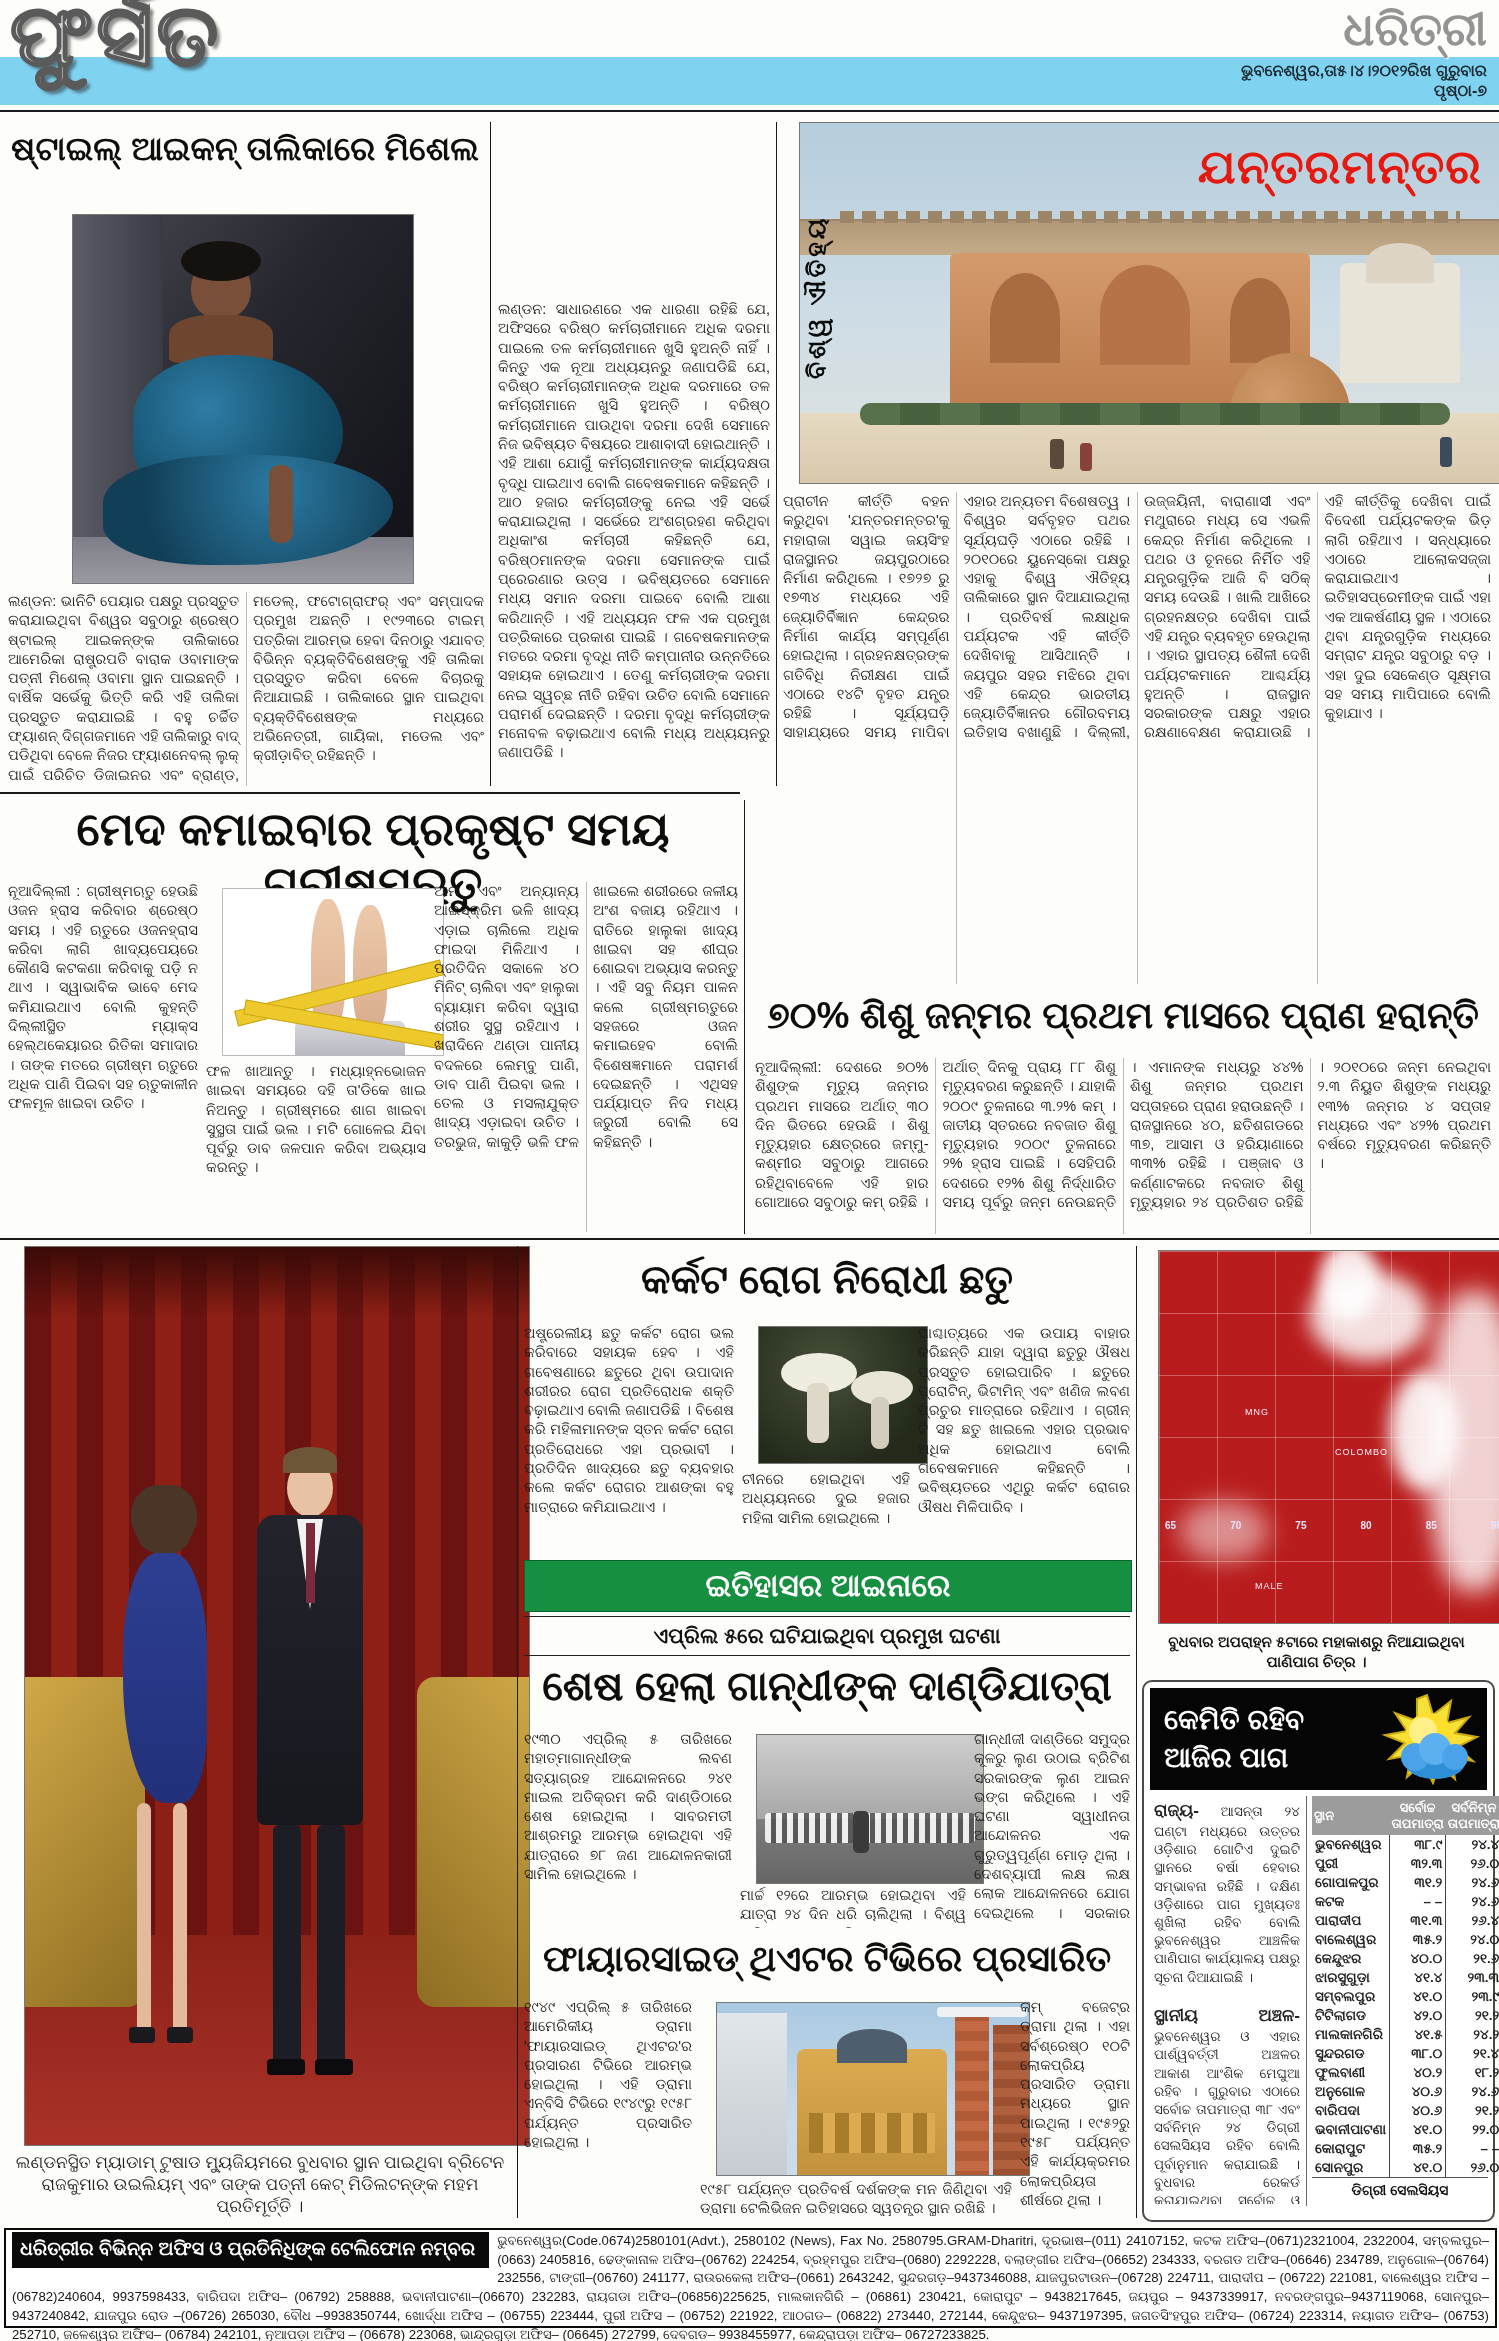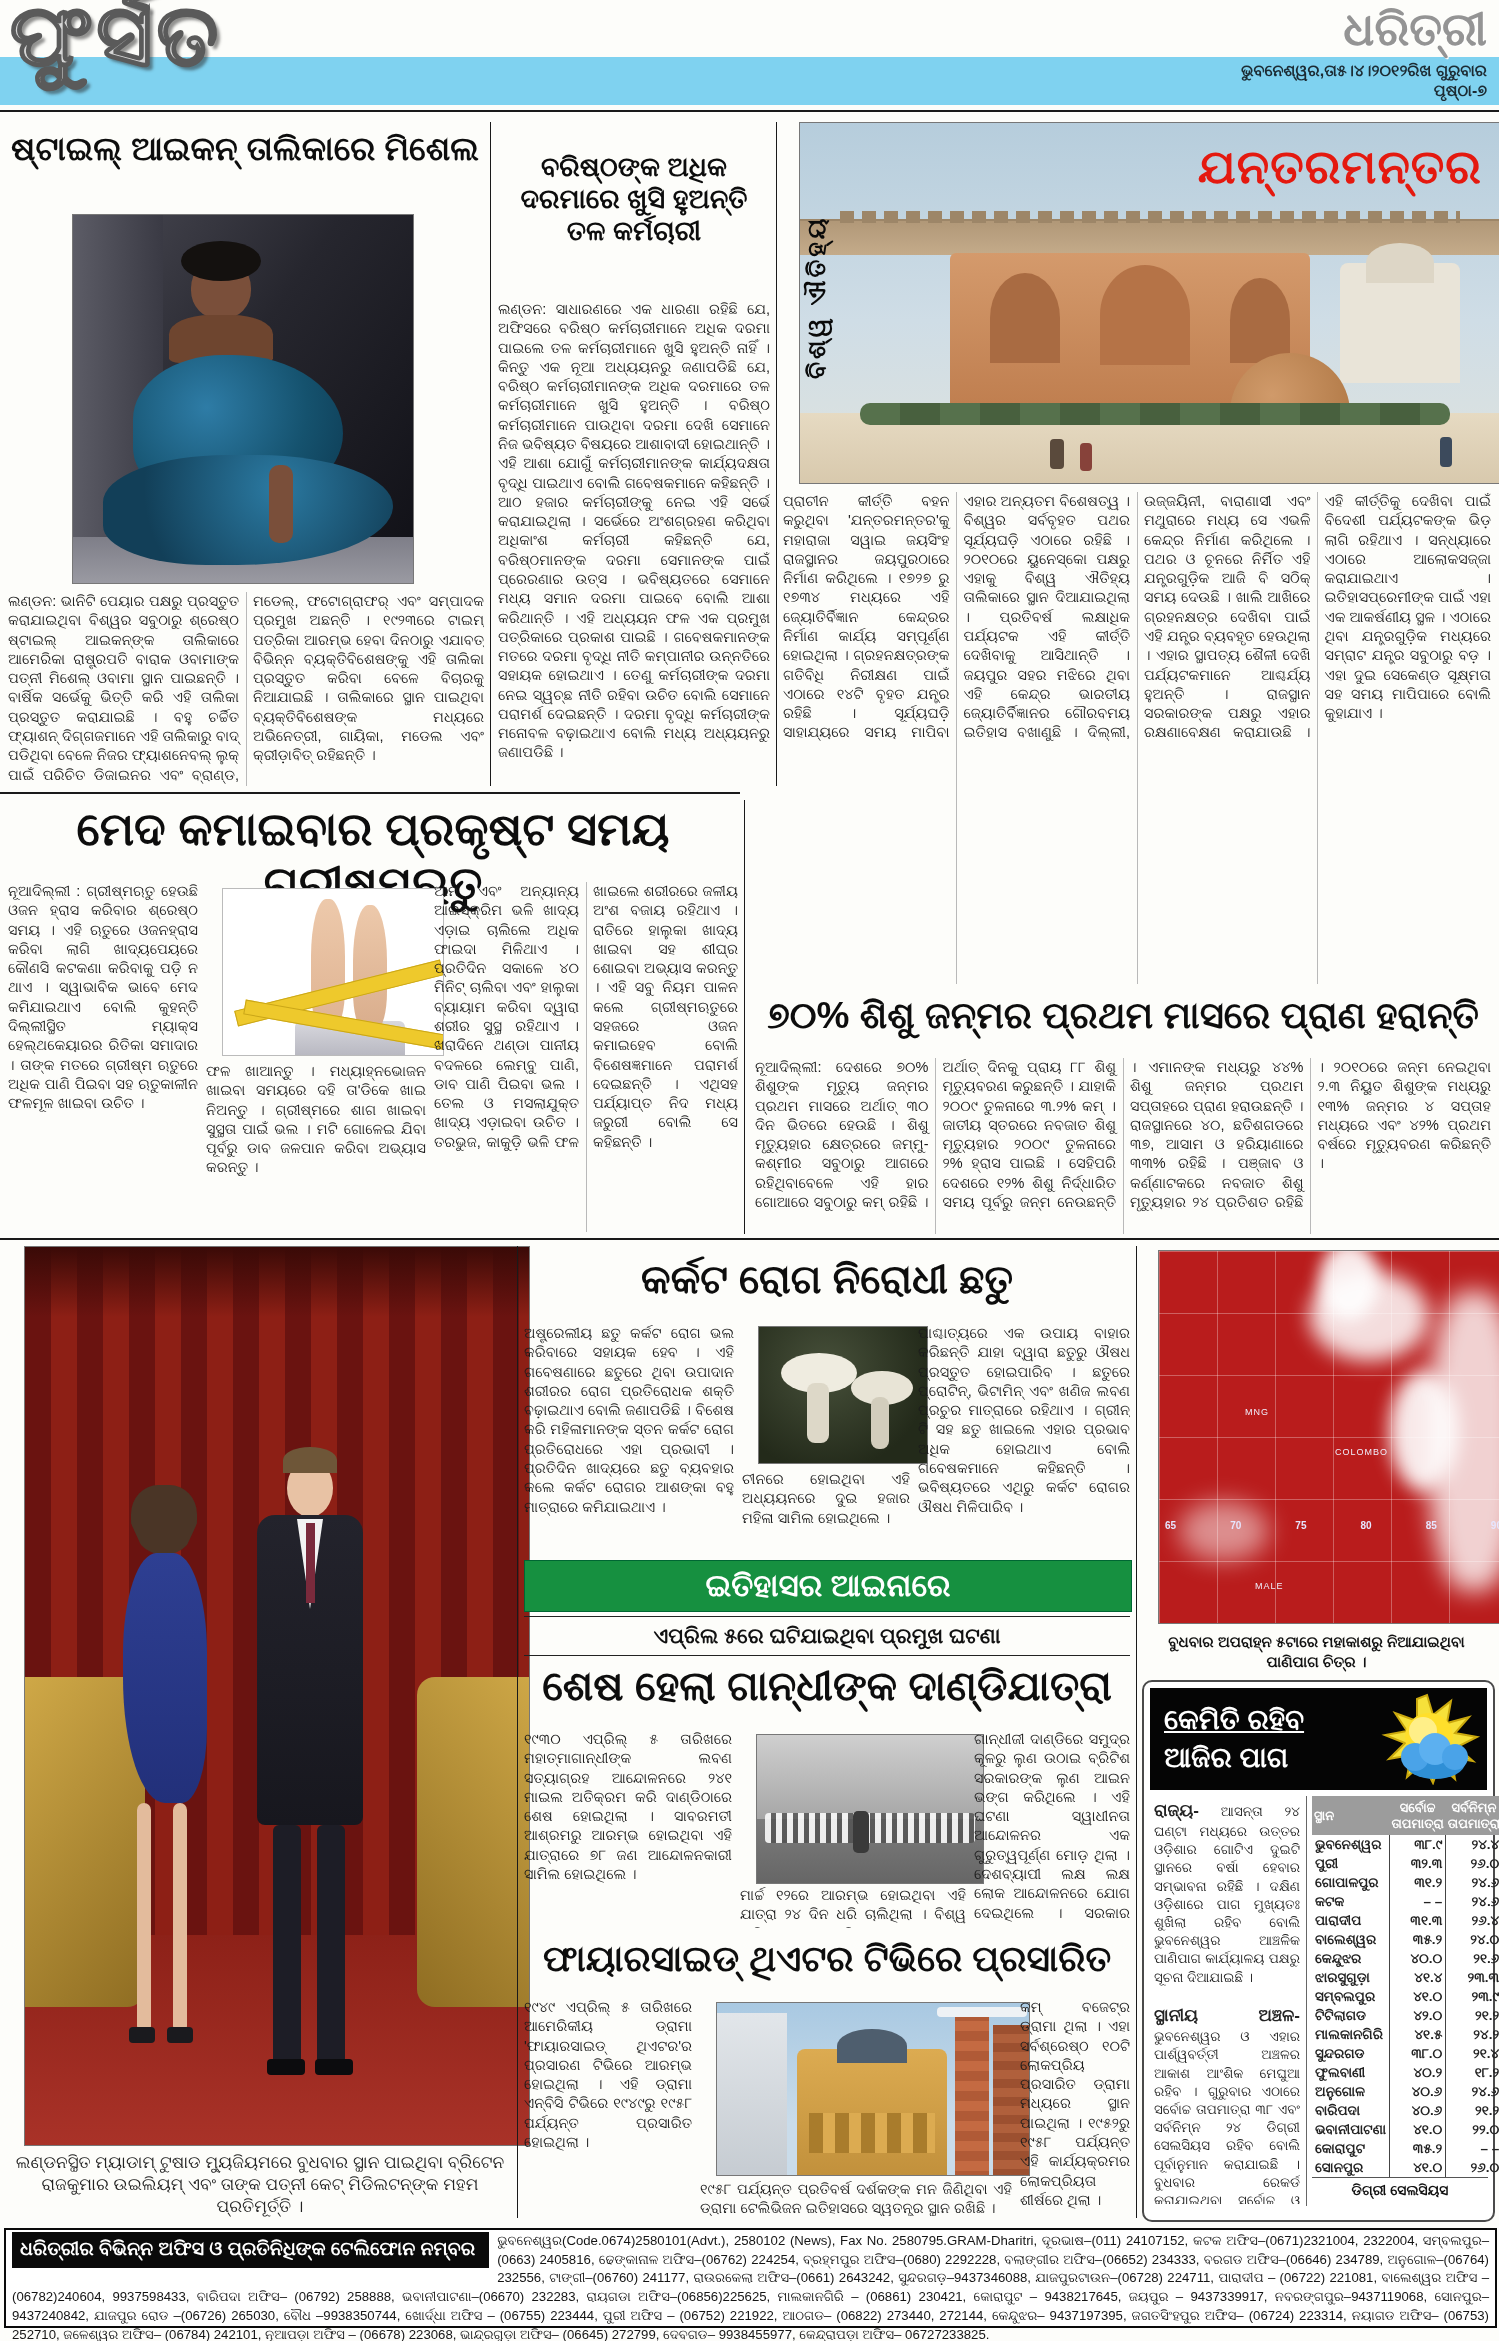--- a/index.html
+++ b/index.html
@@ -26,21 +26,21 @@
   
   .vert-label{position:absolute;left:2px;top:6px;writing-mode:vertical-rl;transform:rotate(180deg);
               font-weight:bold;font-size:25px;color:#0a0a0a;letter-spacing:3px;height:250px;}
   .red-head{position:absolute;right:26px;top:16px;font-size:47px;font-weight:bold;color:#e4190f;letter-spacing:1px;}
 
   
   .wpanel{position:absolute;border:2px solid #4a4a4a;border-radius:10px;background:#fff;}
   .wheader{position:absolute;left:6px;right:6px;top:6px;height:102px;background:#050505;color:#fff;
            display:flex;align-items:center;}
   .wheader .t{padding-left:14px;font-weight:bold;font-size:28px;line-height:1.35;}
-  .wheader .t .u1{text-decoration:underline;}
+  .wheader .t .u1{}
   .wtable{border-collapse:collapse;width:100%;font-size:13.5px;}
   .wtable th{background:#9c9c9c;color:#fff;font-weight:bold;font-size:13px;padding:4px 2px;line-height:1.2;}
   .wtable td{border-left:1px solid #444;padding:1.5px 3px;font-weight:bold;color:#222;}
   .wtable td:first-child{border-left:none;margin-left:16px;}
   .wtable td.num{text-align:right;}
   .wsmall{font-size:13.5px;line-height:1.35;text-align:justify;color:#222;}
   .wsmall b{font-size:17px;}
 
   
   .footbox{position:absolute;border:2px solid #0a0a0a;background:#fff;}
@@ -76,21 +76,20 @@
     <div class="abs" style="left:118px;top:42px;width:60px;height:62px;border-radius:50% 50% 46% 46%;background:#7a4f3a;"></div>
     <div class="abs" style="left:108px;top:26px;width:80px;height:40px;border-radius:50%;background:#14110f;"></div>
     <div class="abs" style="left:96px;top:100px;width:104px;height:48px;border-radius:40% 40% 10% 10%;background:#6e452f;"></div>
     <div class="abs" style="left:60px;top:140px;width:210px;height:150px;border-radius:45% 55% 50% 40%;background:radial-gradient(circle at 35% 35%,#2e7ca6,#15526e 60%,#0d3a52);"></div>
     <div class="abs" style="left:30px;top:240px;width:290px;height:110px;border-radius:48% 52% 60% 40%;background:radial-gradient(circle at 60% 30%,#2b7aa2,#123f58 70%);"></div>
     <div class="abs" style="left:196px;top:250px;width:24px;height:78px;border-radius:10px;background:#7a4f3a;"></div>
   </div>
   <div class="abs bodytxt cols2" style="left:8px;top:592px;width:476px;height:194px;">ଲଣ୍ଡନ: ଭାନିଟି ପେୟାର ପକ୍ଷରୁ ପ୍ରସ୍ତୁତ କରାଯାଇଥିବା ବିଶ୍ୱର ସବୁଠାରୁ ଶ୍ରେଷ୍ଠ ଷ୍ଟାଇଲ୍ ଆଇକନ୍‌ଙ୍କ ତାଲିକାରେ ଆମେରିକା ରାଷ୍ଟ୍ରପତି ବାରାକ ଓବାମାଙ୍କ ପତ୍ନୀ ମିଶେଲ୍ ଓବାମା ସ୍ଥାନ ପାଇଛନ୍ତି । ବାର୍ଷିକ ସର୍ଭେକୁ ଭିତ୍ତି କରି ଏହି ତାଲିକା ପ୍ରସ୍ତୁତ କରାଯାଇଛି । ବହୁ ଚର୍ଚ୍ଚିତ ଫ୍ୟାଶନ୍ ଦିଗ୍‌ଗଜମାନେ ଏହି ତାଲିକାରୁ ବାଦ୍ ପଡିଥିବା ବେଳେ ନିଜର ଫ୍ୟାଶନେବଲ୍ ଲୁକ୍ ପାଇଁ ପରିଚିତ ଡିଜାଇନର ଏବଂ ବ୍ରାଣ୍ଡ, ମଡେଲ୍, ଫଟୋଗ୍ରାଫର୍ ଏବଂ ସମ୍ପାଦକ ପ୍ରମୁଖ ଅଛନ୍ତି । ୧୯୨୩ରେ ଟାଇମ୍ ପତ୍ରିକା ଆରମ୍ଭ ହେବା ଦିନଠାରୁ ଏଯାବତ୍ ବିଭିନ୍ନ ବ୍ୟକ୍ତିବିଶେଷଙ୍କୁ ଏହି ତାଲିକା ପ୍ରସ୍ତୁତ କରିବା ବେଳେ ବିଚାରକୁ ନିଆଯାଇଛି । ତାଲିକାରେ ସ୍ଥାନ ପାଇଥିବା ବ୍ୟକ୍ତିବିଶେଷଙ୍କ ମଧ୍ୟରେ ଅଭିନେତ୍ରୀ, ଗାୟିକା, ମଡେଲ ଏବଂ କ୍ରୀଡ଼ାବିତ୍ ରହିଛନ୍ତି ।</div>
   <div class="vrule" style="left:490px;top:122px;height:664px;"></div>
 
-  <div class="abs headline" style="left:498px;top:152px;width:272px;font-size:27px;">ବରିଷ୍ଠଙ୍କ ଅଧିକ ଦରମାରେ ଖୁସି ହୁଅନ୍ତି ତଳ କର୍ମଚାରୀ</div>
   <div class="abs bodytxt" style="left:498px;top:300px;width:272px;height:486px;">ଲଣ୍ଡନ: ସାଧାରଣରେ ଏକ ଧାରଣା ରହିଛି ଯେ, ଅଫିସରେ ବରିଷ୍ଠ କର୍ମଚାରୀମାନେ ଅଧିକ ଦରମା ପାଇଲେ ତଳ କର୍ମଚାରୀମାନେ ଖୁସି ହୁଅନ୍ତି ନାହିଁ । କିନ୍ତୁ ଏକ ନୂଆ ଅଧ୍ୟୟନରୁ ଜଣାପଡିଛି ଯେ, ବରିଷ୍ଠ କର୍ମଚାରୀମାନଙ୍କ ଅଧିକ ଦରମାରେ ତଳ କର୍ମଚାରୀମାନେ ଖୁସି ହୁଅନ୍ତି । ବରିଷ୍ଠ କର୍ମଚାରୀମାନେ ପାଉଥିବା ଦରମା ଦେଖି ସେମାନେ ନିଜ ଭବିଷ୍ୟତ ବିଷୟରେ ଆଶାବାଦୀ ହୋଇଥାନ୍ତି । ଏହି ଆଶା ଯୋଗୁଁ କର୍ମଚାରୀମାନଙ୍କ କାର୍ଯ୍ୟଦକ୍ଷତା ବୃଦ୍ଧି ପାଇଥାଏ ବୋଲି ଗବେଷକମାନେ କହିଛନ୍ତି । ଆଠ ହଜାର କର୍ମଚାରୀଙ୍କୁ ନେଇ ଏହି ସର୍ଭେ କରାଯାଇଥିଲା । ସର୍ଭେରେ ଅଂଶଗ୍ରହଣ କରିଥିବା ଅଧିକାଂଶ କର୍ମଚାରୀ କହିଛନ୍ତି ଯେ, ବରିଷ୍ଠମାନଙ୍କ ଦରମା ସେମାନଙ୍କ ପାଇଁ ପ୍ରେରଣାର ଉତ୍ସ । ଭବିଷ୍ୟତରେ ସେମାନେ ମଧ୍ୟ ସମାନ ଦରମା ପାଇବେ ବୋଲି ଆଶା କରିଥାନ୍ତି । ଏହି ଅଧ୍ୟୟନ ଫଳ ଏକ ପ୍ରମୁଖ ପତ୍ରିକାରେ ପ୍ରକାଶ ପାଇଛି । ଗବେଷକମାନଙ୍କ ମତରେ ଦରମା ବୃଦ୍ଧି ନୀତି କମ୍ପାନୀର ଉନ୍ନତିରେ ସହାୟକ ହୋଇଥାଏ । ତେଣୁ କର୍ମଚାରୀଙ୍କ ଦରମା ନେଇ ସ୍ୱଚ୍ଛ ନୀତି ରହିବା ଉଚିତ ବୋଲି ସେମାନେ ପରାମର୍ଶ ଦେଇଛନ୍ତି । ଦରମା ବୃଦ୍ଧି କର୍ମଚାରୀଙ୍କ ମନୋବଳ ବଢ଼ାଇଥାଏ ବୋଲି ମଧ୍ୟ ଅଧ୍ୟୟନରୁ ଜଣାପଡିଛି ।</div>
   <div class="vrule" style="left:776px;top:122px;height:664px;"></div>
 
   <div class="photo" style="left:783px;top:122px;width:708px;height:360px;background:linear-gradient(#b6cddc 0%,#cfdde6 55%,#dfe3de 100%);">
     <div class="abs" style="left:0;top:96px;width:100%;height:34px;background:linear-gradient(#b19878,#c4ab8a);border-top:2px solid #9d8668;"></div>
     <div class="abs" style="left:40px;top:88px;width:620px;height:12px;background:repeating-linear-gradient(90deg,#9d8668 0 14px,transparent 14px 22px);"></div>
     <div class="abs" style="left:150px;top:130px;width:360px;height:150px;background:linear-gradient(#d49a6c,#c07f50);border-radius:6px 6px 0 0;"></div>
     <div class="abs" style="left:190px;top:150px;width:70px;height:90px;border-radius:50% 50% 0 0;background:#a96b42;"></div>
     <div class="abs" style="left:300px;top:142px;width:90px;height:100px;border-radius:50% 50% 0 0;background:#b57347;"></div>
     <div class="abs" style="left:430px;top:155px;width:60px;height:85px;border-radius:50% 50% 0 0;background:#a96b42;"></div>

